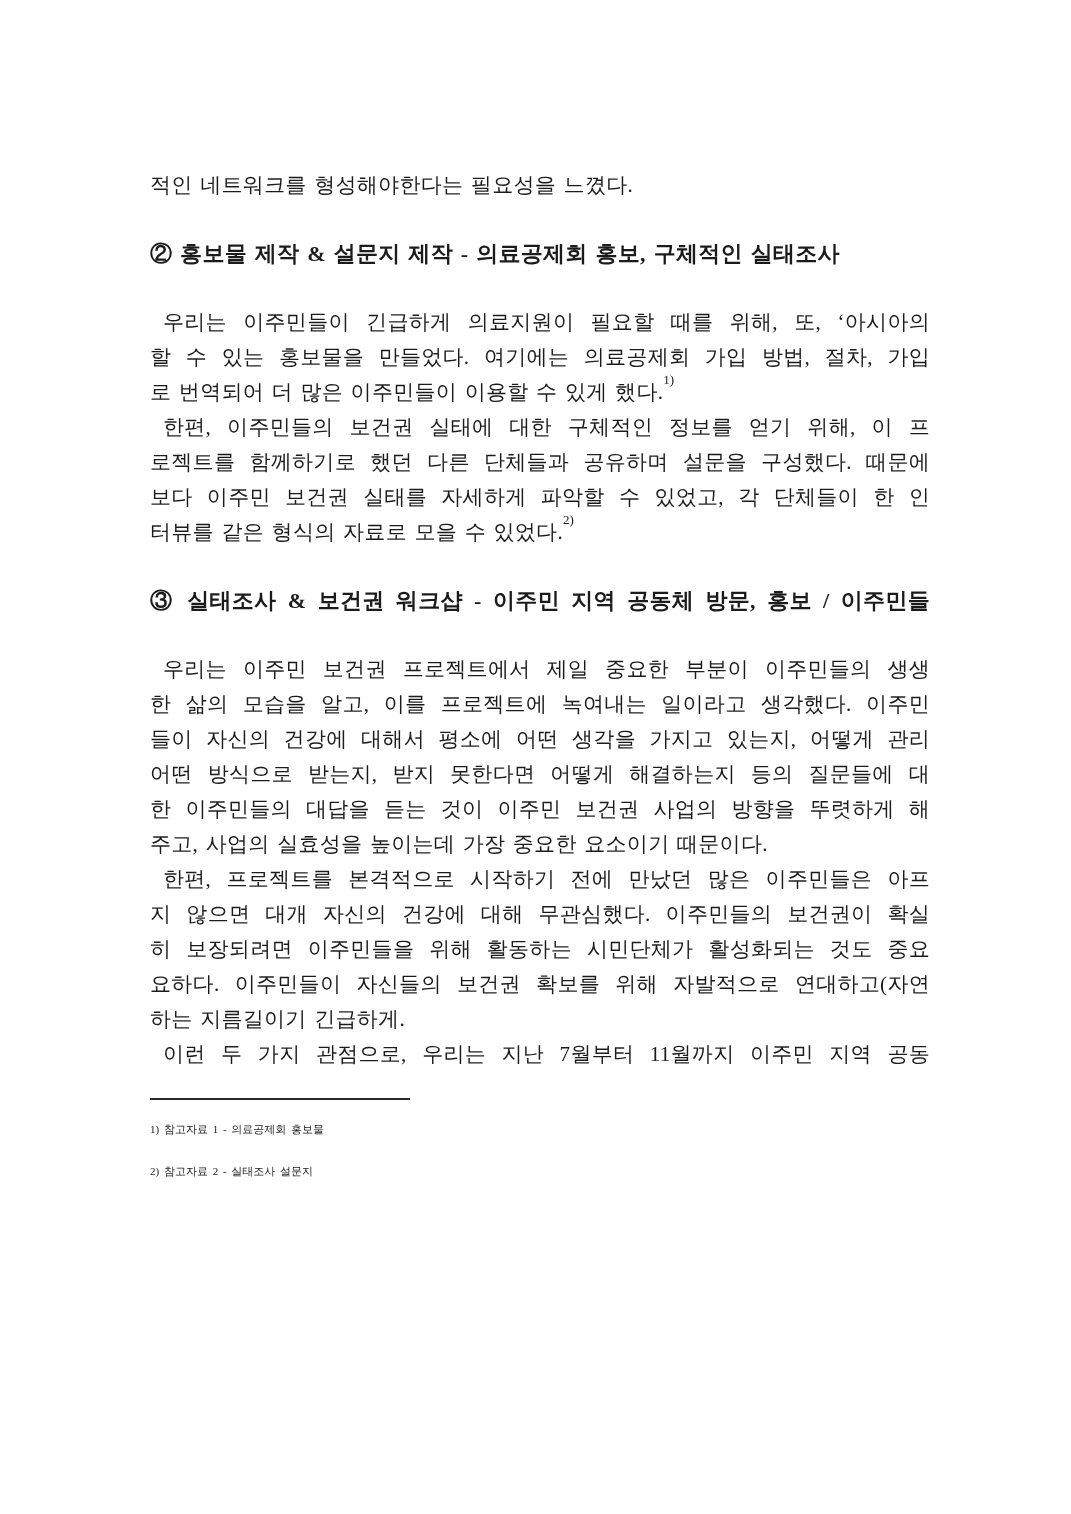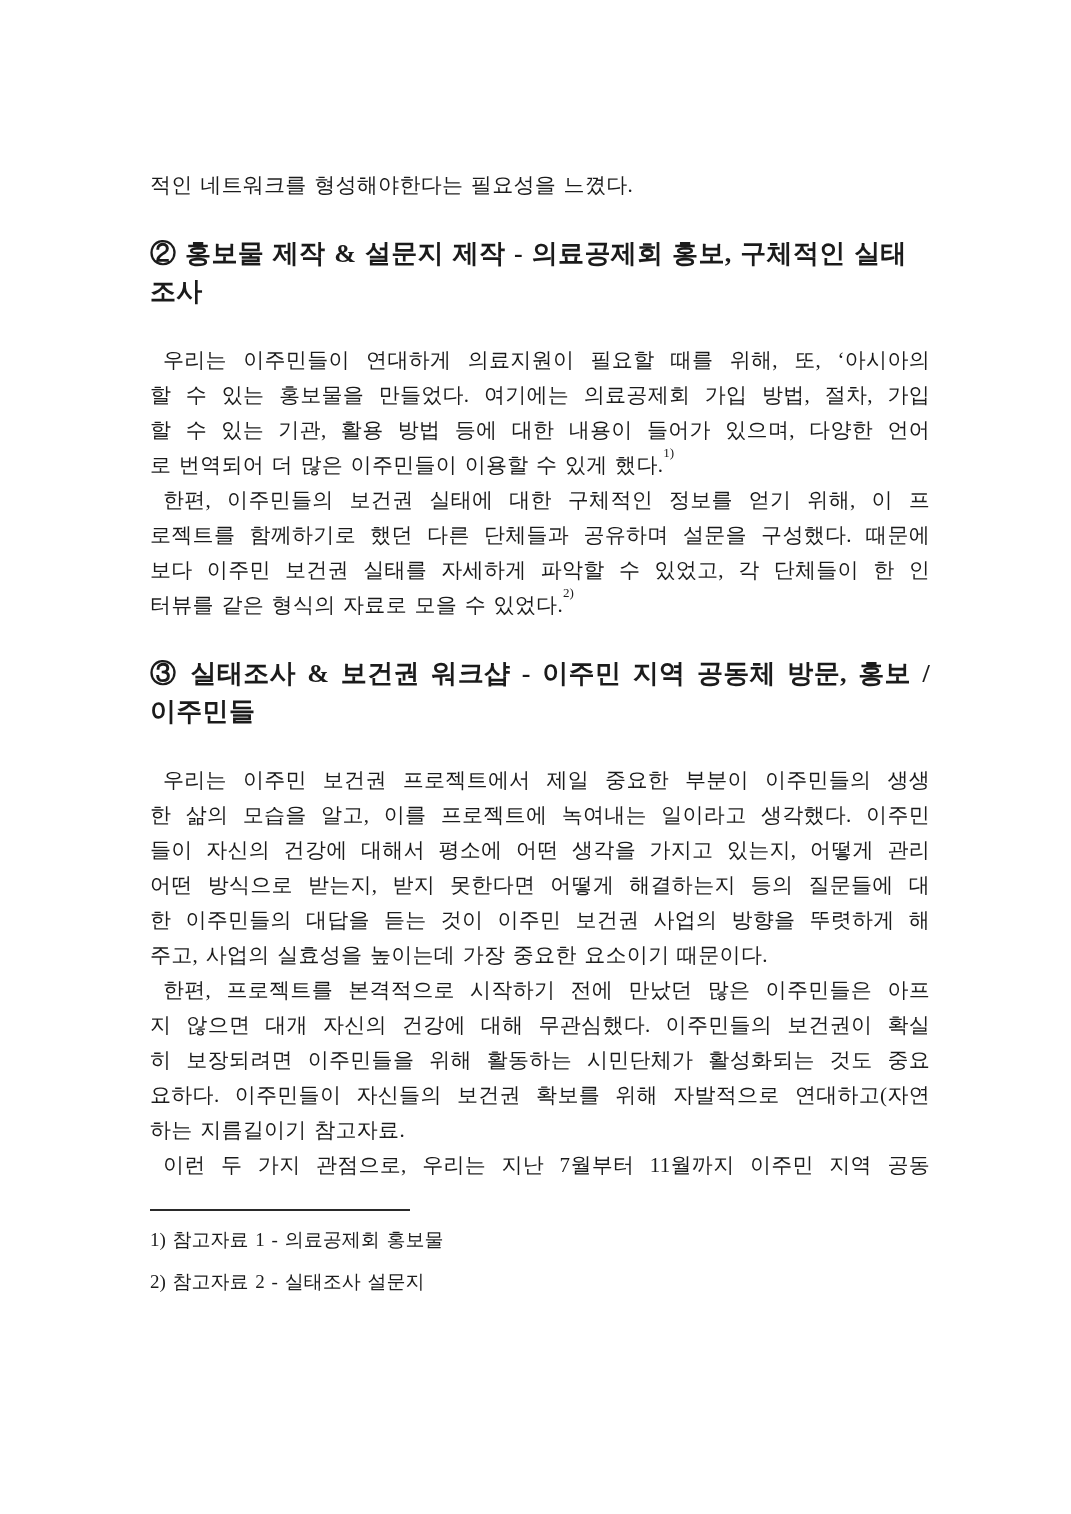--- a/index.html
+++ b/index.html
@@ -35,21 +35,21 @@
     text-align-last: justify;
   }
   .indent {
     padding-left: 13px;
   }
   .heading {
     margin: 32px 0;
     font-weight: bold;
   }
   .heading .line {
-    font-size: 26px;
+    font-size: 22px;
     line-height: 38px;
     font-weight: bold;
   }
   .para {
     margin: 0;
   }
   sup.fn-ref {
     font-size: 13px;
     line-height: 0;
     position: relative;
@@ -59,42 +59,41 @@
   .footnotes {
     margin-top: 26px;
   }
   .fn-rule {
     width: 260px;
     height: 0;
     border-top: 2px solid #2a2a2a;
     margin: 0 0 9px 0;
   }
   .fn-line {
-    font-size: 19px;
+    font-size: 11px;
     line-height: 26px;
     word-spacing: 2px;
     margin-top: 16px;
   }
 </style>
 </head>
 <body>
 
 <div class="page">
   <div class="content">
 
     <div class="line">적인 네트워크를 형성해야한다는 필요성을 느꼈다.</div>
 
     <div class="heading">
       <div class="line">② 홍보물 제작 &amp; 설문지 제작 - 의료공제회 홍보, 구체적인 실태조사</div>
     </div>
 
     <div class="para">
-      <div class="line j indent">우리는 이주민들이 연대하게 의료지원이 필요할 때를 위해, 또, ‘아시아의</div>
+      <div class="line j indent">우리는 이주민들이 긴급하게 의료지원이 필요할 때를 위해, 또, ‘아시아의</div>
       <div class="line j">할 수 있는 홍보물을 만들었다. 여기에는 의료공제회 가입 방법, 절차, 가입</div>
-      <div class="line j">할 수 있는 기관, 활용 방법 등에 대한 내용이 들어가 있으며, 다양한 언어</div>
       <div class="line"><span>로 번역되어 더 많은 이주민들이 이용할 수 있게 했다.</span><sup class="fn-ref">1)</sup></div>
     </div>
 
     <div class="para">
       <div class="line j indent">한편, 이주민들의 보건권 실태에 대한 구체적인 정보를 얻기 위해, 이 프</div>
       <div class="line j">로젝트를 함께하기로 했던 다른 단체들과 공유하며 설문을 구성했다. 때문에</div>
       <div class="line j">보다 이주민 보건권 실태를 자세하게 파악할 수 있었고, 각 단체들이 한 인</div>
       <div class="line"><span>터뷰를 같은 형식의 자료로 모을 수 있었다.</span><sup class="fn-ref">2)</sup></div>
     </div>
 
@@ -109,21 +108,21 @@
       <div class="line j">어떤 방식으로 받는지, 받지 못한다면 어떻게 해결하는지 등의 질문들에 대</div>
       <div class="line j">한 이주민들의 대답을 듣는 것이 이주민 보건권 사업의 방향을 뚜렷하게 해</div>
       <div class="line">주고, 사업의 실효성을 높이는데 가장 중요한 요소이기 때문이다.</div>
     </div>
 
     <div class="para">
       <div class="line j indent">한편, 프로젝트를 본격적으로 시작하기 전에 만났던 많은 이주민들은 아프</div>
       <div class="line j">지 않으면 대개 자신의 건강에 대해 무관심했다. 이주민들의 보건권이 확실</div>
       <div class="line j">히 보장되려면 이주민들을 위해 활동하는 시민단체가 활성화되는 것도 중요</div>
       <div class="line j">요하다. 이주민들이 자신들의 보건권 확보를 위해 자발적으로 연대하고(자연</div>
-      <div class="line">하는 지름길이기 참고자료.</div>
+      <div class="line">하는 지름길이기 긴급하게.</div>
     </div>
 
     <div class="para">
       <div class="line j indent">이런 두 가지 관점으로, 우리는 지난 7월부터 11월까지 이주민 지역 공동</div>
     </div>
 
     <div class="footnotes">
       <div class="fn-rule"></div>
       <div class="fn-line">1) 참고자료 1 - 의료공제회 홍보물</div>
       <div class="fn-line">2) 참고자료 2 - 실태조사 설문지</div>

